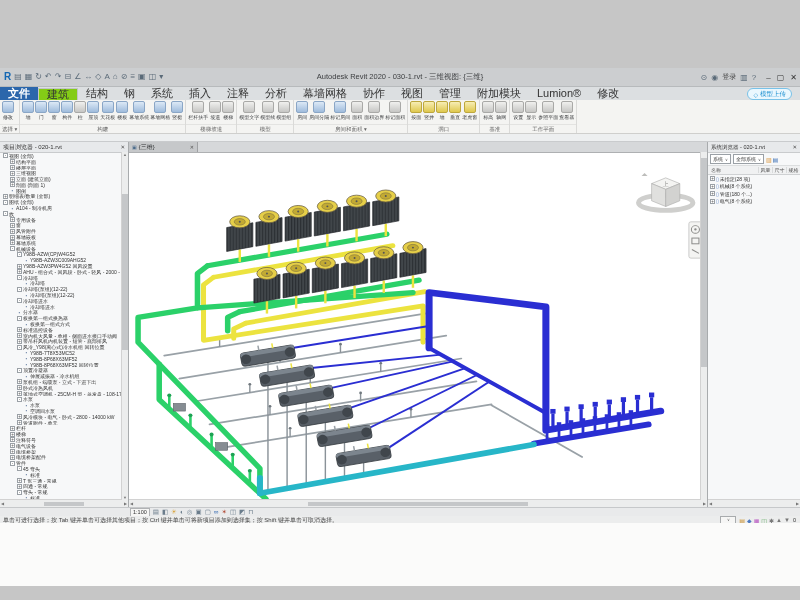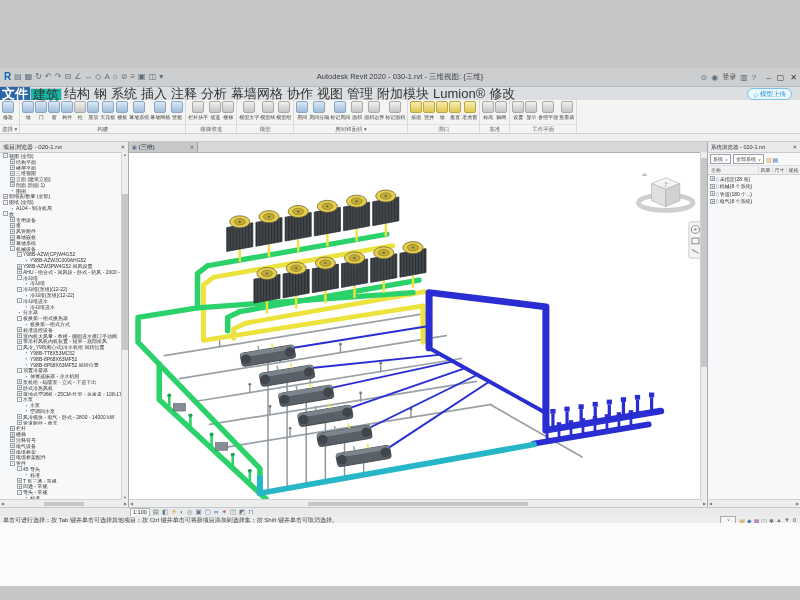--- a/index.html
+++ b/index.html
@@ -15,23 +15,23 @@
   .qat .ico.logo{color:#1467b3;font-weight:bold;font-size:10px;}
   .wtitle{position:absolute;left:0;right:0;text-align:center;font-size:7.5px;color:#3c3e40;pointer-events:none;}
   .infocenter{position:absolute;right:3px;top:0;height:18px;display:flex;align-items:center;gap:4px;}
   .infocenter .ico{font-size:8px;color:#5a6a78;}
   .signin{font-size:7px;color:#444;}
   .winbtns{display:flex;gap:6px;margin-left:6px;}
   .winbtns .ico{font-size:8px;color:#333;}
 
   
   .tabrow{height:13px;background:#dcdfe1;display:flex;align-items:flex-end;position:relative;}
-  .rtab{font-size:13px;line-height:13px;padding:0 2px;color:#333;white-space:nowrap;}
+  .rtab{font-size:11px;line-height:13px;padding:0 8px;color:#333;white-space:nowrap;}
   .rtab.file{background:#2b66ab;color:#fff;font-weight:bold;}
-  .rtab.active{background:#14b8a6;border:1px solid #c2c4c6;border-bottom:none;line-height:11px;}
+  .rtab.active{background:#84cc16;border:1px solid #c2c4c6;border-bottom:none;line-height:11px;}
   .upload-pill{position:absolute;right:8px;top:1px;height:10px;display:flex;align-items:center;gap:2px;
     border:1px solid #79c2e8;background:#eaf7fe;border-radius:6px;padding:0 5px;font-size:6.5px;color:#1b8fd0;}
   .upload-pill .ico{font-size:6px;color:#1b8fd0;}
 
   
   .ribbon{height:33px;background:#f4f4f2;border-bottom:1px solid #cfcfcd;display:flex;overflow:hidden;}
   .rgroup{border-right:1px solid #dadad8;display:flex;flex-direction:column;flex:0 0 auto;}
   .rbtns{flex:1;display:flex;gap:1px;padding:1px 2px 0 2px;align-items:flex-start;}
   .rbtn{display:flex;flex-direction:column;align-items:center;}
   .rbtn .bi{width:10px;height:10px;border-radius:2px;}

